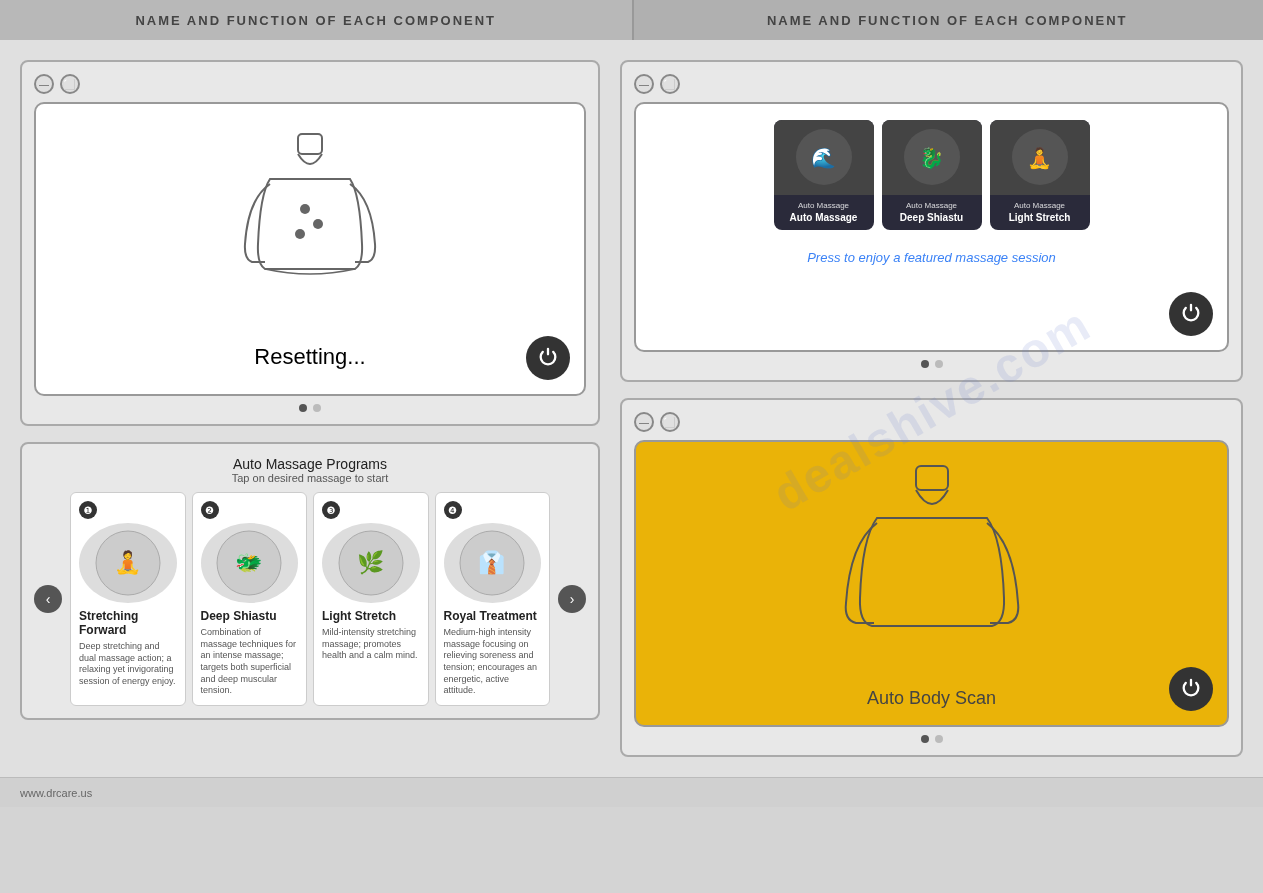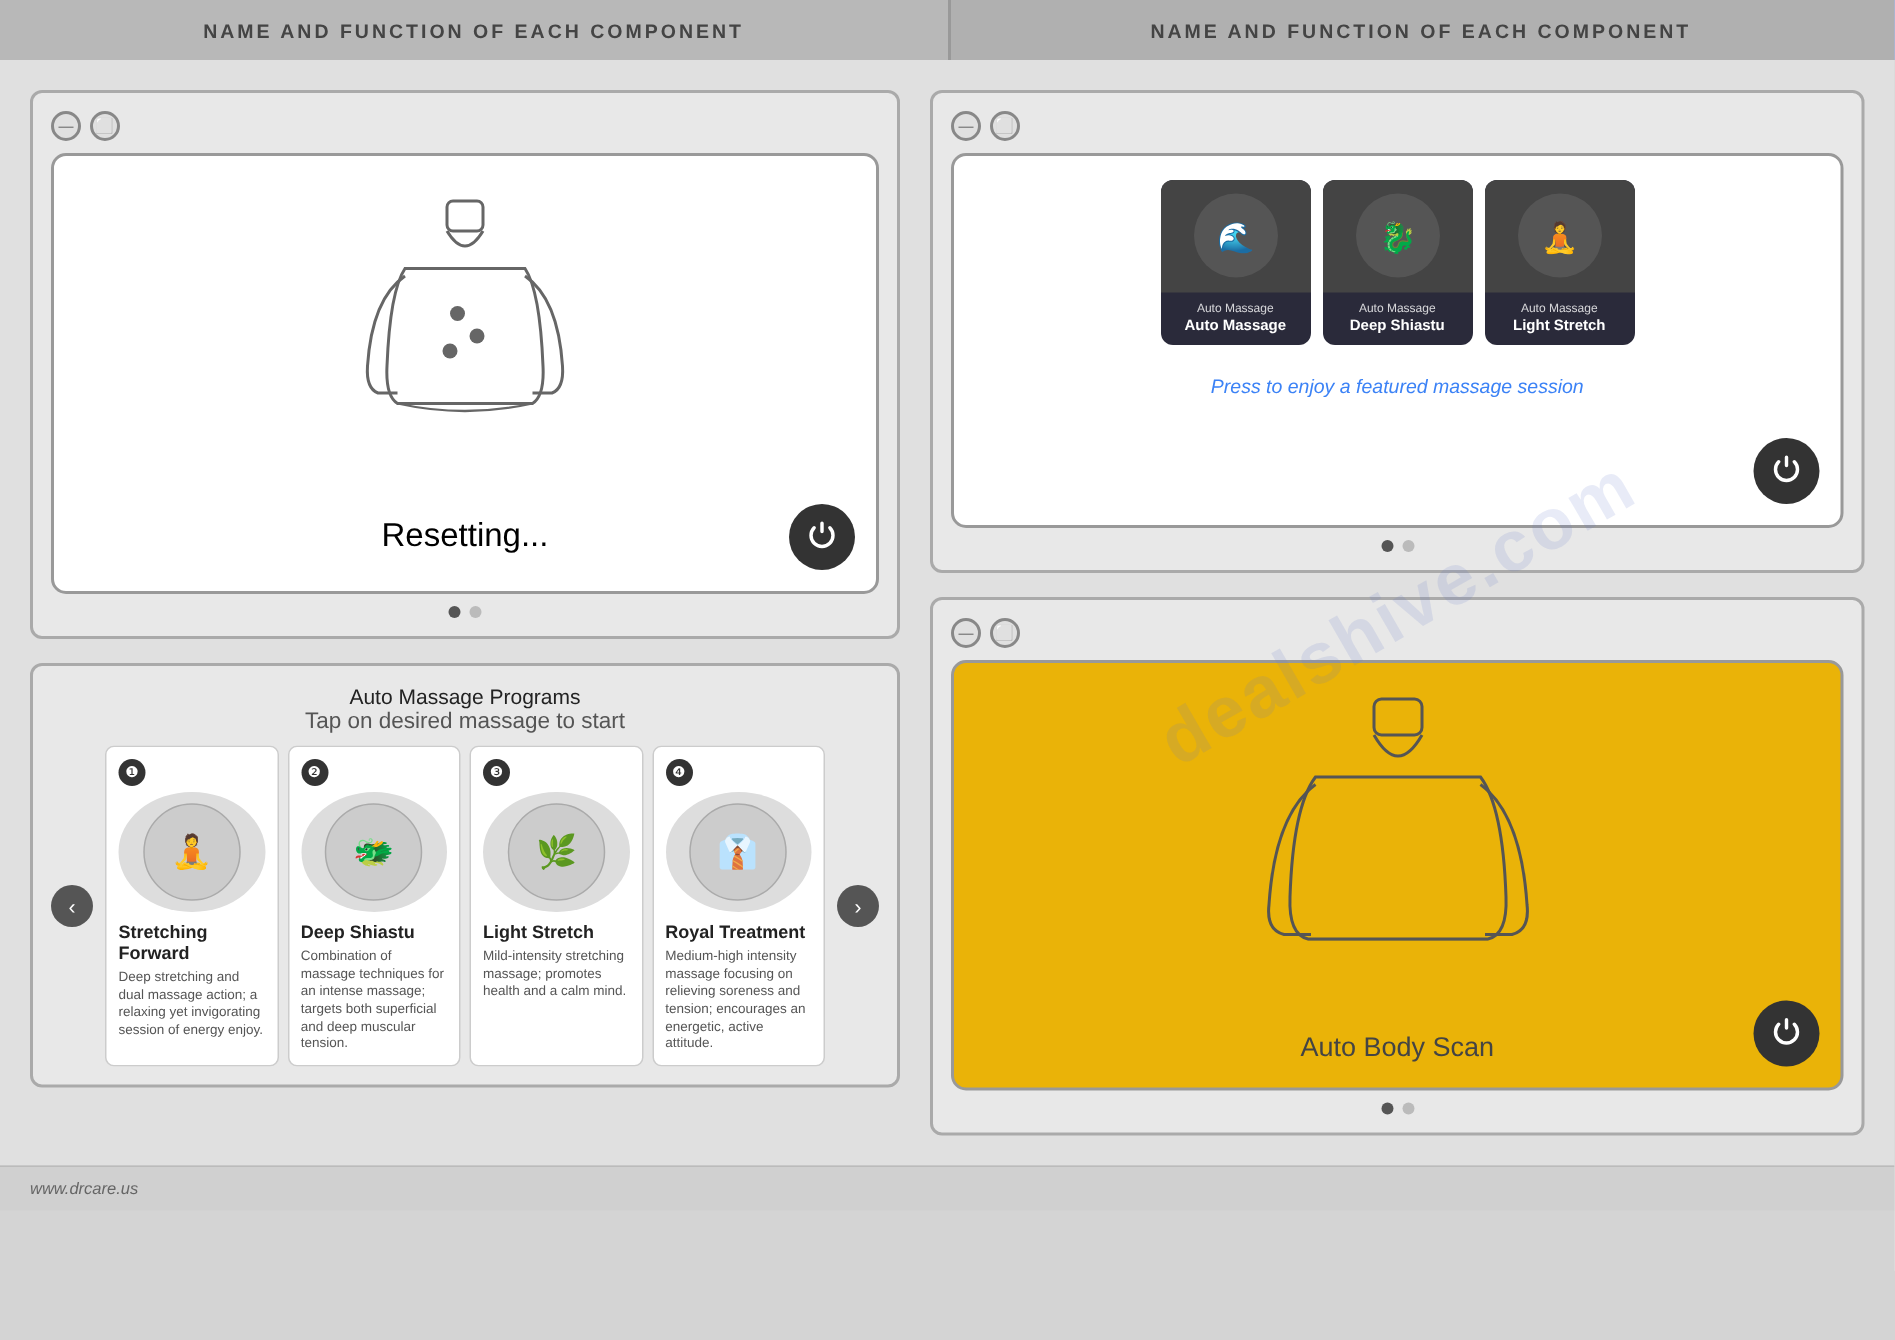--- a/index.html
+++ b/index.html
@@ -166,21 +166,21 @@
     .programs-header {
       text-align: center;
       margin-bottom: 8px;
     }
     .programs-title {
       font-size: 14px;
       font-weight: normal;
       color: #222;
     }
     .programs-subtitle {
-      font-size: 15px;
+      font-size: 11px;
       color: #555;
     }
 
     .programs-scroll {
       display: flex;
       gap: 8px;
       align-items: flex-start;
       position: relative;
     }
 
@@ -361,21 +361,20 @@
     }
 
     
     .footer {
       background: #d0d0d0;
       height: 30px;
       display: flex;
       align-items: center;
       padding: 0 20px;
       border-top: 1px solid #bbb;
-      font-style: italic;
     }
     .footer-text {
       font-size: 11px;
       color: #666;
     }
 
     
     .mannequin-svg {
       width: 160px;
       height: 200px;

